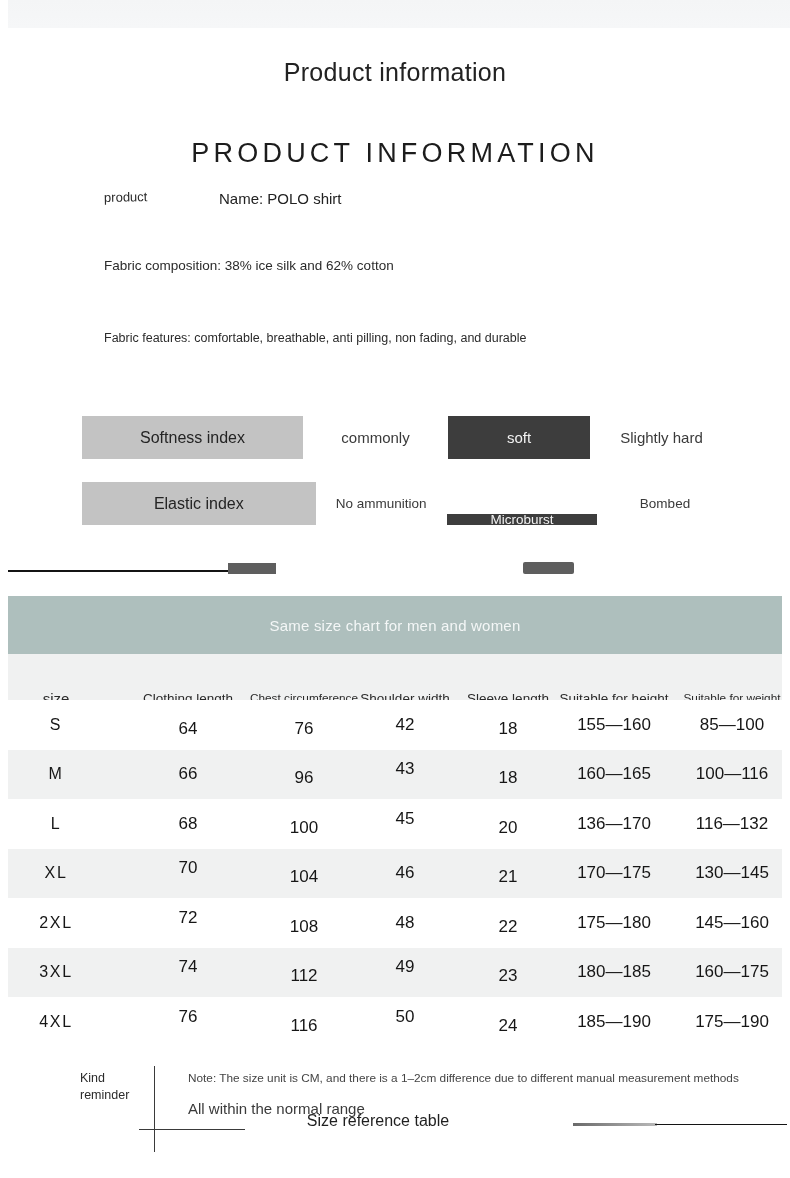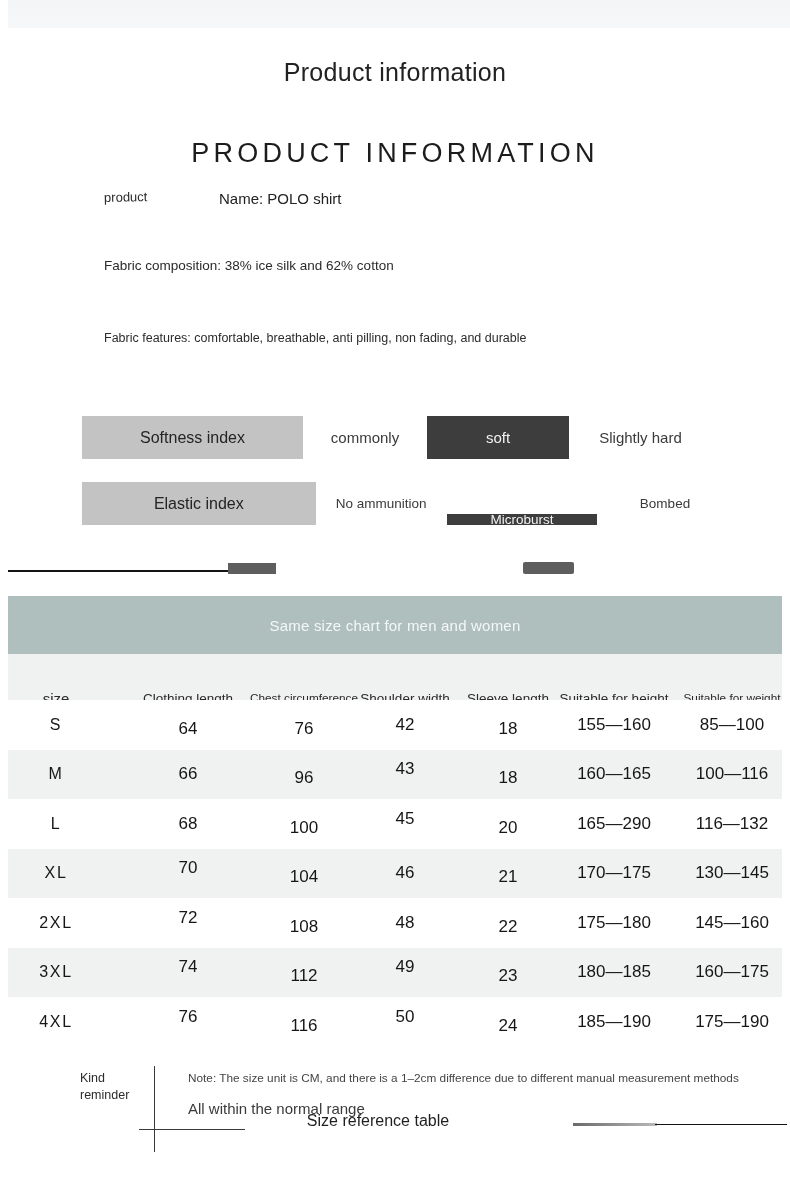--- a/index.html
+++ b/index.html
@@ -101,21 +101,21 @@
   .idx-cell.active {
     background: #3d3d3d;
     color: #f2f2f2;
     z-index: 2;
   }
   .idx-cell.small { font-size: 13.5px; }
   .idx-cell.wide-overflow { overflow: visible; }
 
   
   .softness .idx-label { width: 221px; }
-  .softness .c1 { width: 124px; }
+  .softness .c1 { width: 145px; }
   .softness .c2 { width: 142px; }
   .softness .c3 { width: 143px; }
 
   
   .elastic .idx-label { width: 249px; }
   .elastic .c1 { width: 140px; }
   .elastic .c2 { width: 160px; margin-top: 32px; }
   .elastic .c3 { width: 145px; }
 
   
@@ -311,21 +311,21 @@
     <div class="cell col5">160—165</div>
     <div class="cell col6">100—116</div>
   </div>
 
   <div class="st-row plain">
     <div class="cell col0">L</div>
     <div class="cell col1">68</div>
     <div class="cell col2 nudge-dn">100</div>
     <div class="cell col3 nudge-up">45</div>
     <div class="cell col4 nudge-dn">20</div>
-    <div class="cell col5">165—290</div>
+    <div class="cell col5">136—170</div>
     <div class="cell col6">116—132</div>
   </div>
 
   <div class="st-row alt">
     <div class="cell col0">XL</div>
     <div class="cell col1 nudge-up">70</div>
     <div class="cell col2 nudge-dn">104</div>
     <div class="cell col3">46</div>
     <div class="cell col4 nudge-dn">21</div>
     <div class="cell col5">170—175</div>

